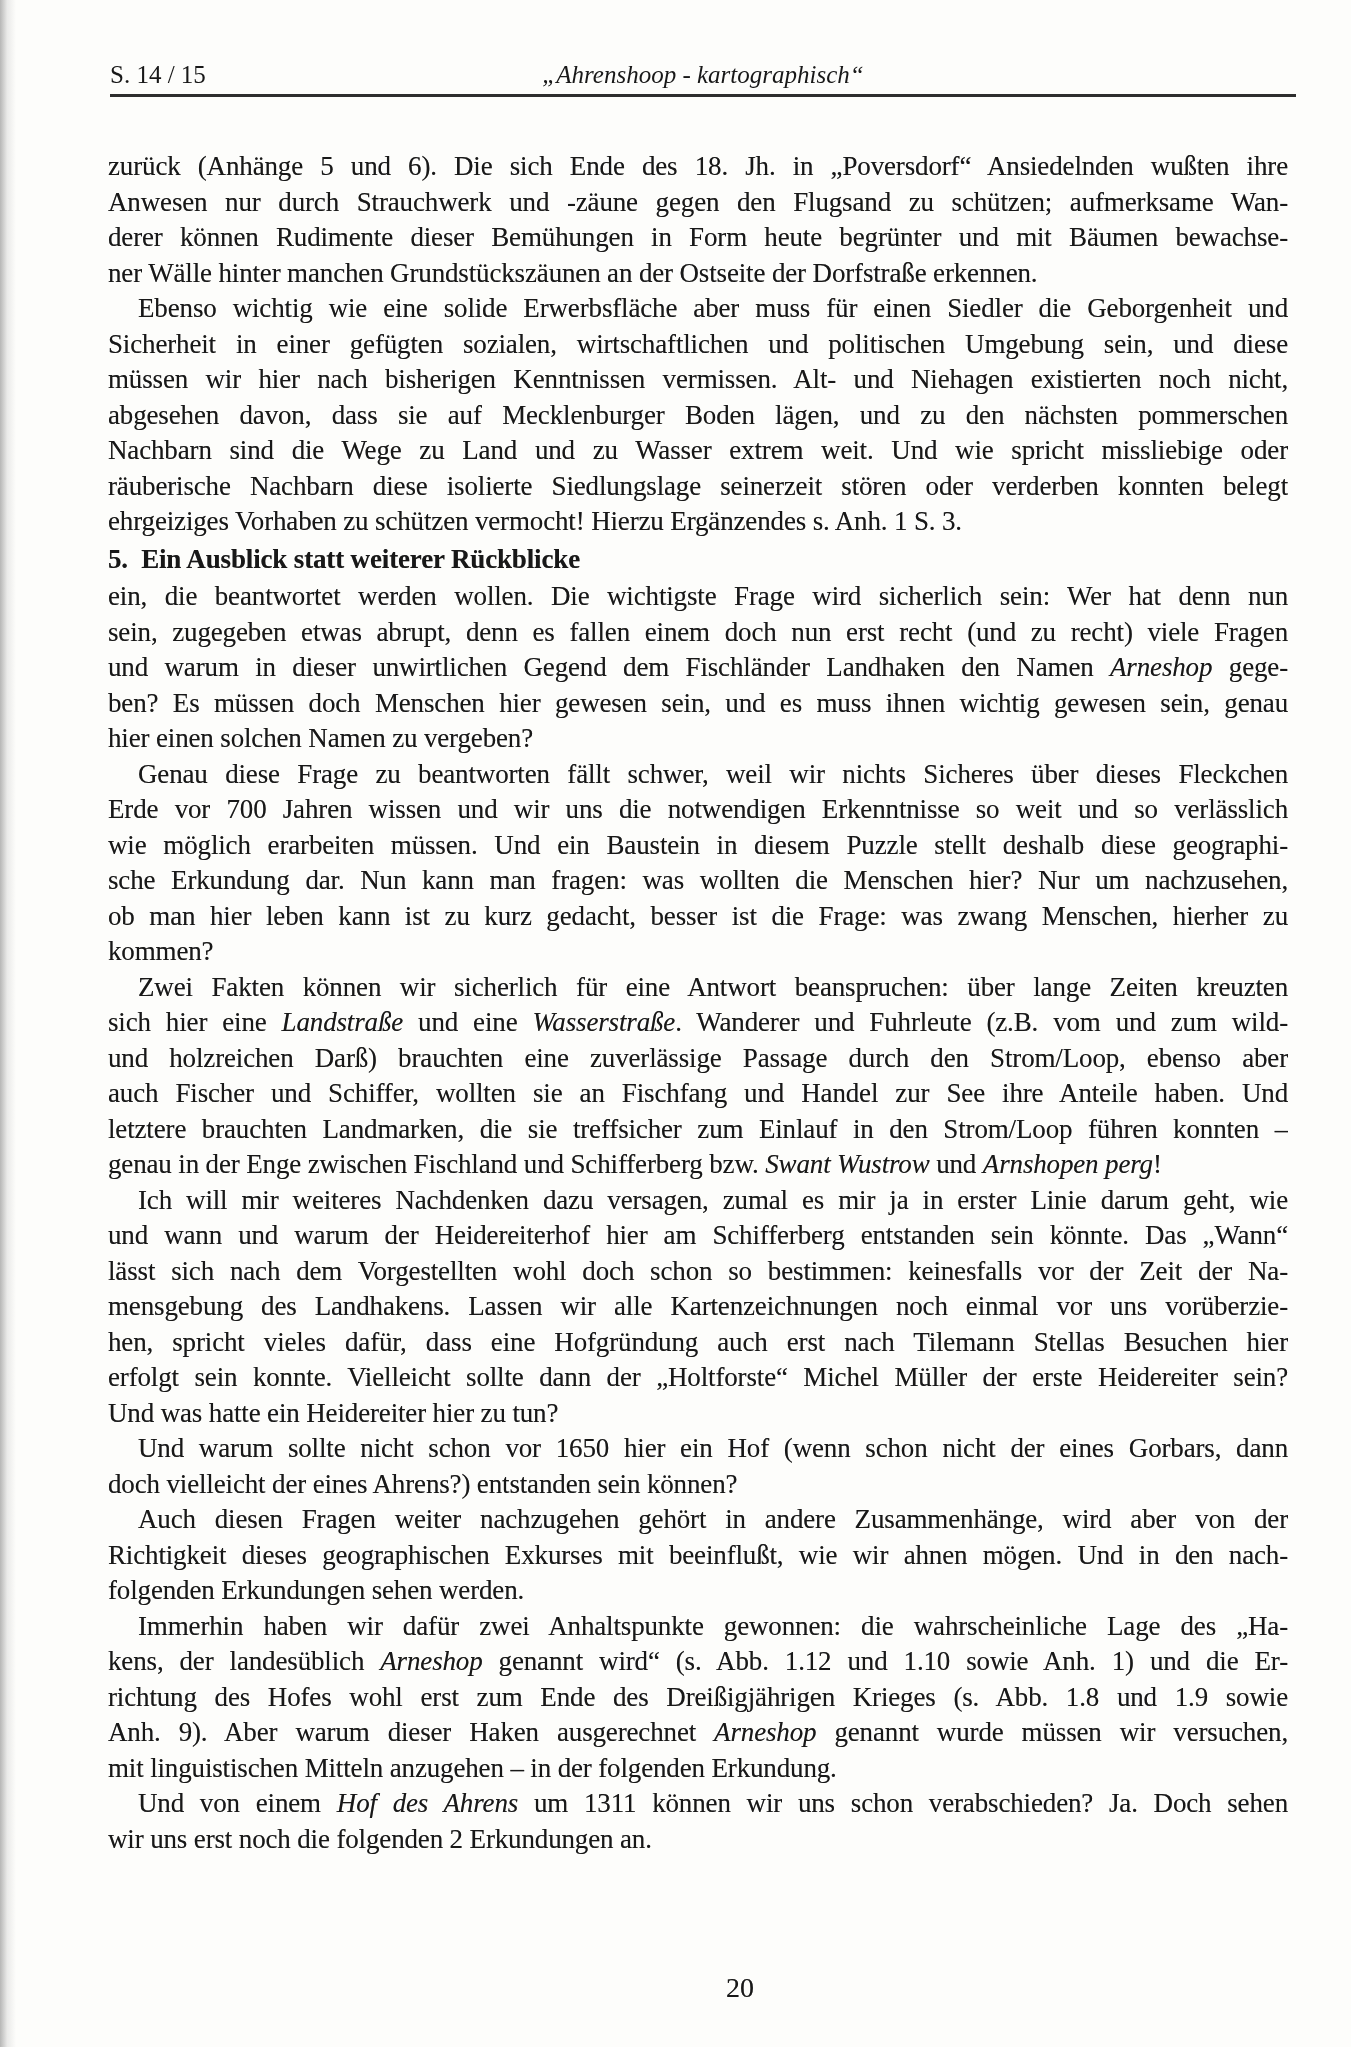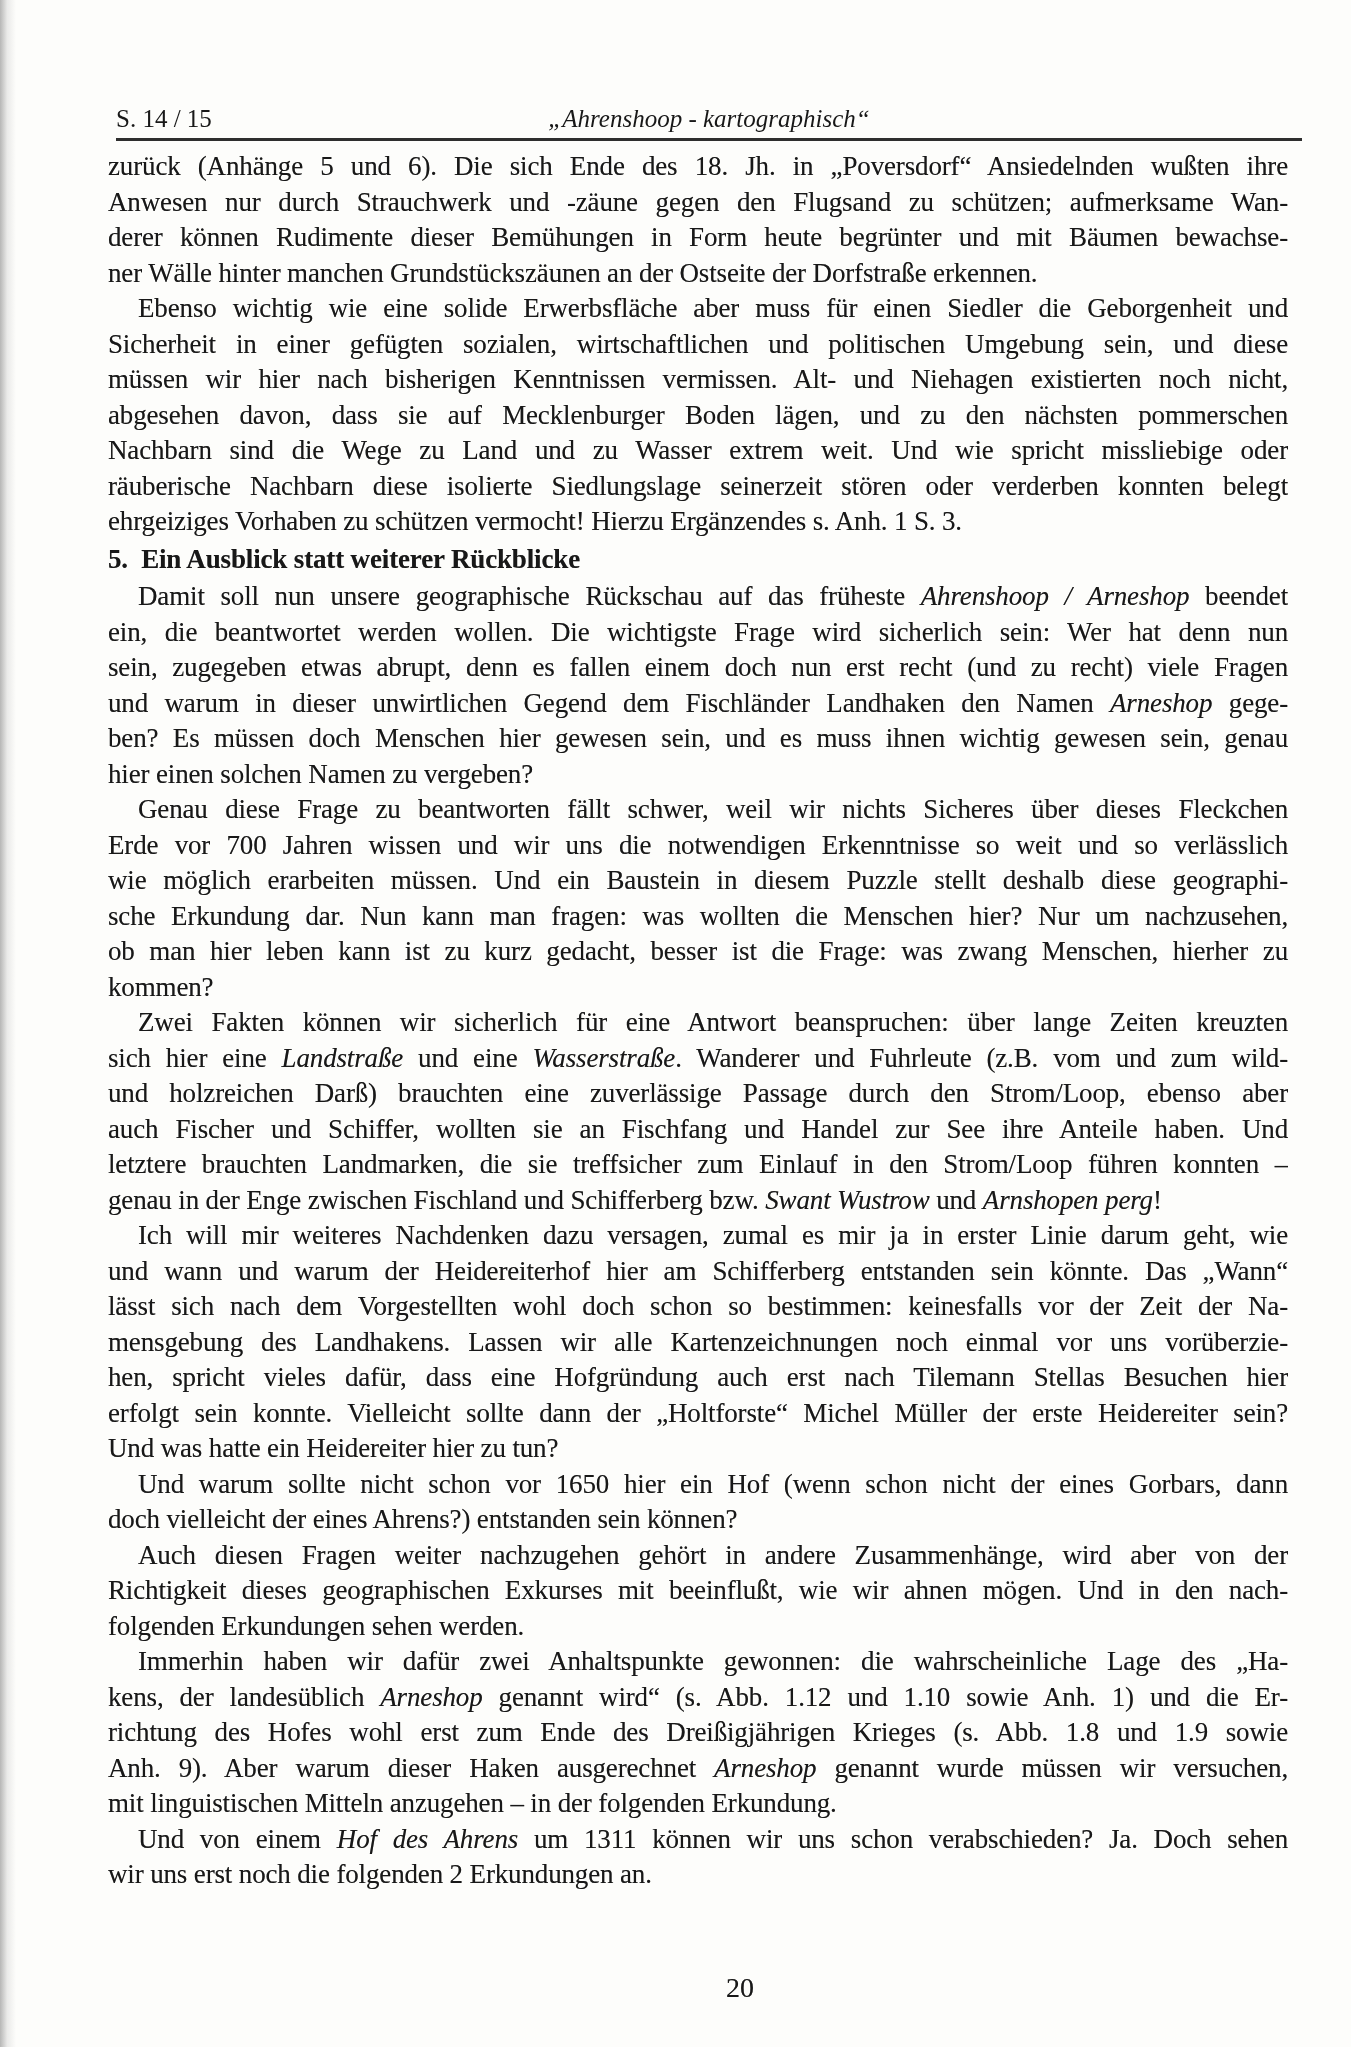--- a/index.html
+++ b/index.html
@@ -23,28 +23,27 @@
     width: 16px;
     background: linear-gradient(to right,
       rgba(125,125,125,0.55),
       rgba(185,185,185,0.28) 45%,
       rgba(255,255,255,0) 100%);
     pointer-events: none;
   }
 
   .header {
     position: absolute;
-    left: 116px;
+    left: 110px;
     top: 60px;
     width: 1186px;
     height: 34px;
     border-bottom: 3px solid #2e2e2e;
     font-size: 25px;
     line-height: 30px;
-    margin-top: 44px;
   }
   .header .page-range {
     position: absolute;
     left: 0; top: 0;
   }
   .header .doc-title {
     position: absolute;
     left: 0; right: 0; top: 0;
     text-align: center;
     font-style: italic;
@@ -113,21 +112,20 @@
         <div class="line first"><span>Ebenso wichtig wie eine solide Erwerbsfläche aber muss für einen Siedler die Geborgenheit und</span></div>
         <div class="line"><span>Sicherheit in einer gefügten sozialen, wirtschaftlichen und politischen Umgebung sein, und diese</span></div>
         <div class="line"><span>müssen wir hier nach bisherigen Kenntnissen vermissen. Alt- und Niehagen existierten noch nicht,</span></div>
         <div class="line"><span>abgesehen davon, dass sie auf Mecklenburger Boden lägen, und zu den nächsten pommerschen</span></div>
         <div class="line"><span>Nachbarn sind die Wege zu Land und zu Wasser extrem weit. Und wie spricht missliebige oder</span></div>
         <div class="line"><span>räuberische Nachbarn diese isolierte Siedlungslage seinerzeit stören oder verderben konnten belegt</span></div>
         <div class="line last"><span>ehrgeiziges Vorhaben zu schützen vermocht! Hierzu Ergänzendes s. Anh. 1 S. 3.</span></div>
       </div>
       <div class="heading">5.&nbsp; Ein Ausblick statt weiterer Rückblicke</div>
       <div class="para indent">
-        <div class="line first"><span>Damit soll nun unsere geographische Rückschau auf das früheste </span><span class="it">Ahrenshoop / Arneshop</span><span> beendet</span></div>
         <div class="line"><span>ein, die beantwortet werden wollen. Die wichtigste Frage wird sicherlich sein: Wer hat denn nun</span></div>
         <div class="line"><span>sein, zugegeben etwas abrupt, denn es fallen einem doch nun erst recht (und zu recht) viele Fragen</span></div>
         <div class="line"><span>und warum in dieser unwirtlichen Gegend dem Fischländer Landhaken den Namen </span><span class="it">Arneshop</span><span> gege-</span></div>
         <div class="line"><span>ben? Es müssen doch Menschen hier gewesen sein, und es muss ihnen wichtig gewesen sein, genau</span></div>
         <div class="line last"><span>hier einen solchen Namen zu vergeben?</span></div>
       </div>
       <div class="para indent">
         <div class="line first"><span>Genau diese Frage zu beantworten fällt schwer, weil wir nichts Sicheres über dieses Fleckchen</span></div>
         <div class="line"><span>Erde vor 700 Jahren wissen und wir uns die notwendigen Erkenntnisse so weit und so verlässlich</span></div>
         <div class="line"><span>wie möglich erarbeiten müssen. Und ein Baustein in diesem Puzzle stellt deshalb diese geographi-</span></div>

